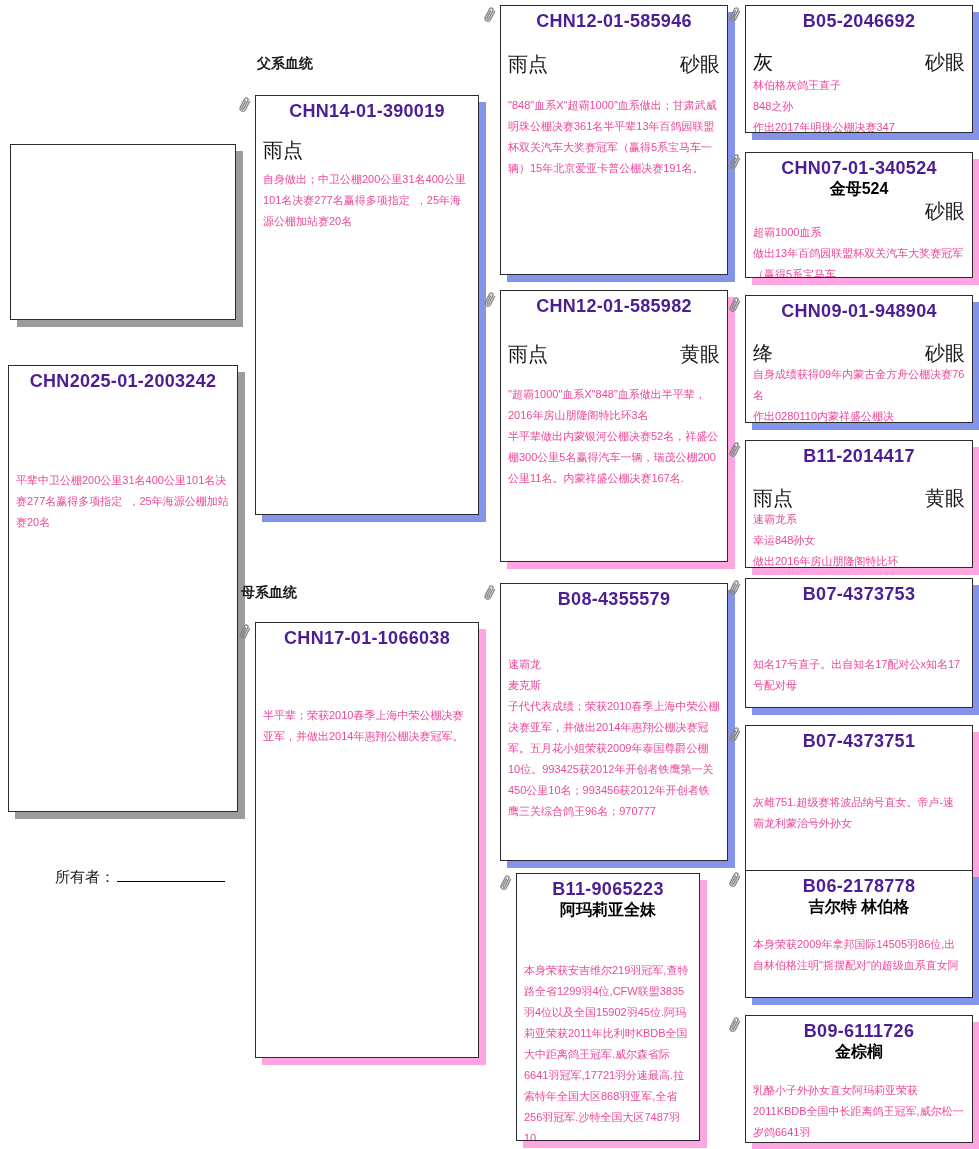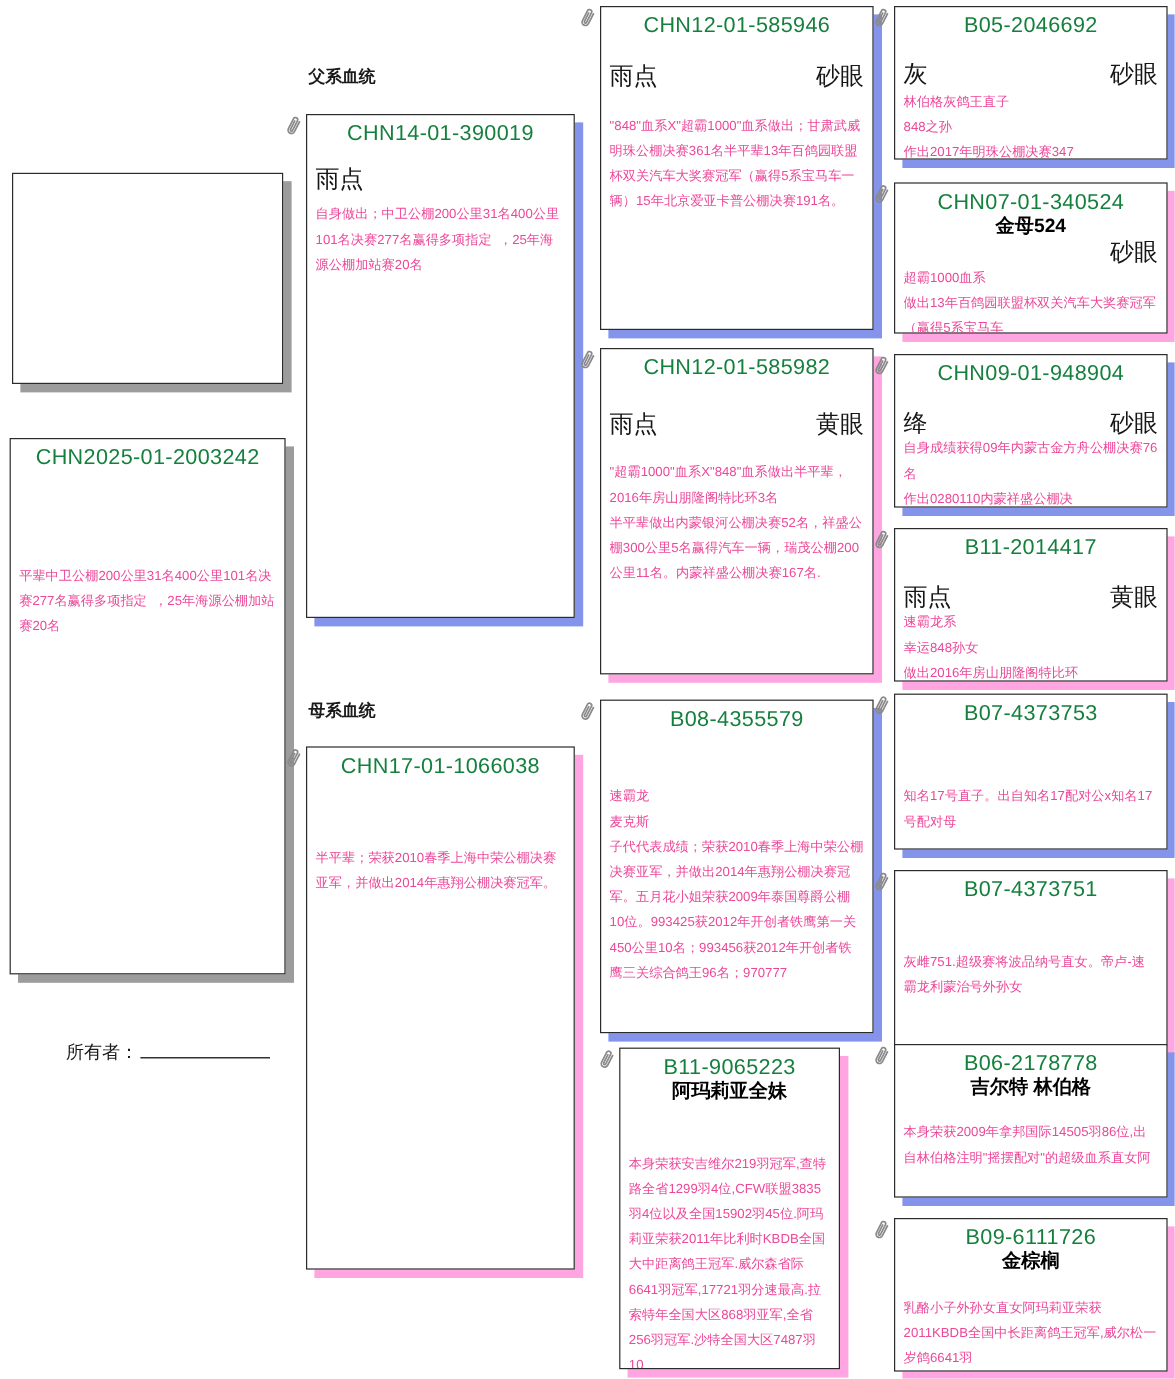--- a/index.html
+++ b/index.html
@@ -10,21 +10,21 @@
   }
   .boxwrap { position:absolute; }
   .pbox {
     position:relative; width:100%; height:100%; box-sizing:border-box;
     background:#ffffff; border:1px solid #2b2b2b; padding:4px 7px;
     overflow:hidden;
   }
   .shadow-n { box-shadow:7px 7px 0 var(--neutral_shadow,#9c9c9c); }
   .shadow-m { box-shadow:7px 7px 0 var(--male_shadow,#8494ea); }
   .shadow-f { box-shadow:7px 7px 0 var(--female_shadow,#ffa6e2); }
-  .title  { font-weight:normal; text-align:center; font-size:18px; line-height:22px; letter-spacing:.3px; color:#15803d; white-space:nowrap; }
+  .title  { font-weight:bold; text-align:center; font-size:18px; line-height:22px; letter-spacing:.3px; color:#4c1d95; white-space:nowrap; }
   .title.big { font-size:18px; }
   .subtitle { font-weight:bold; text-align:center; font-size:16px; line-height:20px; color:#000; }
   .colorrow { display:flex; justify-content:space-between; font-size:20px; line-height:21px; color:#161616; }
   .body { font-size:11px; line-height:21px; white-space:pre-wrap; word-break:break-word; color:#ec4899; overflow:hidden; }
   .clip { position:absolute; left:-20px; top:2px; width:19px; height:19px; }
   .seclabel { position:absolute; font-size:14px; font-weight:bold; color:#1a1a1a;text-align:center; }
   .ownerrow { position:absolute; font-size:15px; color:#1a1a1a; }
   .owner-line { display:inline-block; width:108px; height:15px; border-bottom:1.6px solid #000; margin-left:2px; }
 </style>
 </head>
@@ -58,21 +58,21 @@
     <div class="pbox shadow-m">
       <div class="title">CHN14-01-390019</div>
       <div class="colorrow" style="margin-top:18px;">
         <span>雨点</span>
         <span></span>
       </div>
       <div class="body" style="margin-top:8px;">自身做出；中卫公棚200公里31名400公里101名决赛277名赢得多项指定  ，25年海源公棚加站赛20名</div>
     </div>
   </div>
 
-  <div class="seclabel" style="left:257px; top:584px;">母系血统</div>
+  <div class="seclabel" style="left:241px; top:584px;">母系血统</div>
 
   <div class="boxwrap" style="left:255px; top:622px; width:224px; height:436px;">
     <span class="clip">
       <svg viewBox="0 0 24 24" width="19" height="19" style="transform:rotate(-18deg);">
           <path d="M20.5 7.5l-8.7 8.7a3.5 3.5 0 01-5-5l8.2-8.2a2.3 2.3 0 013.3 3.3l-8 8a1.2 1.2 0 01-1.7-1.7l7.4-7.4" fill="none" stroke="#8a8a8a" stroke-width="1.8"></path>
         </svg>
     </span>
     <div class="pbox shadow-f">
       <div class="title">CHN17-01-1066038</div>
       <div class="body" style="margin-top:56px;">半平辈；荣获2010春季上海中荣公棚决赛亚军，并做出2014年惠翔公棚决赛冠军。</div>

